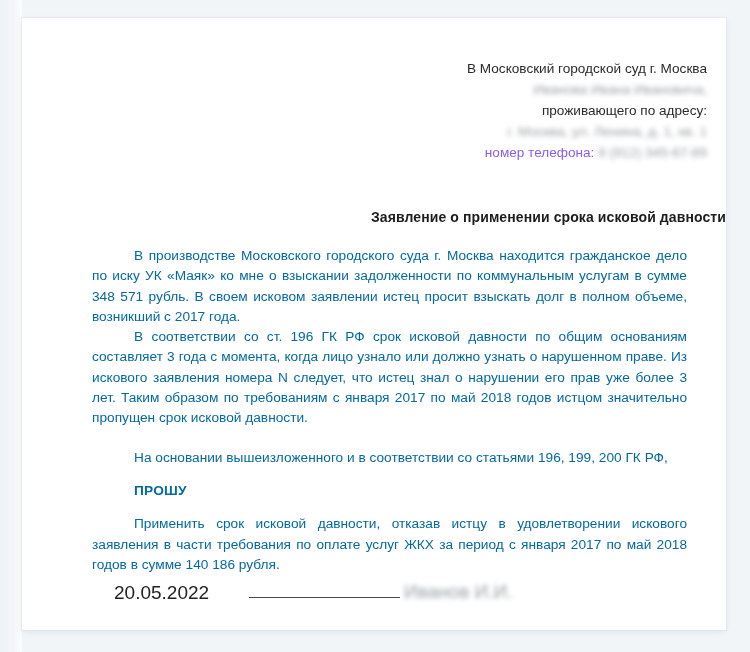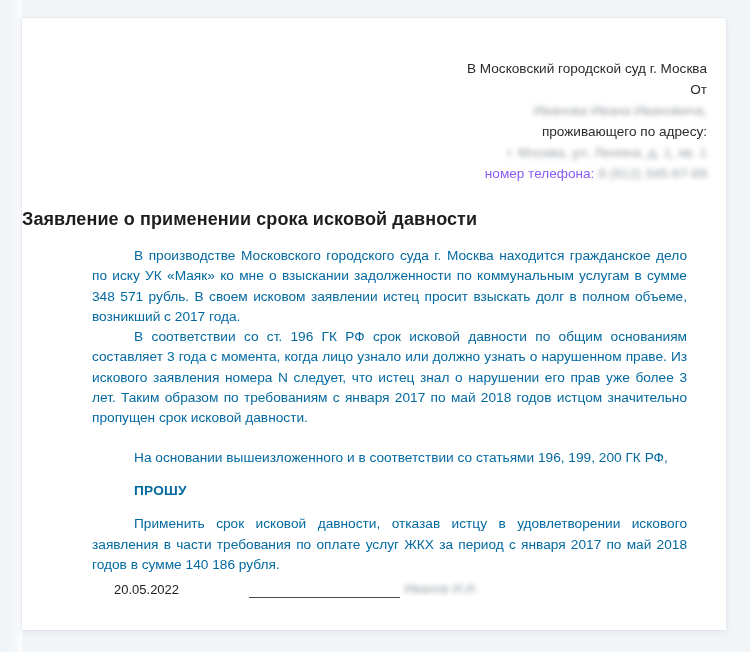--- a/index.html
+++ b/index.html
@@ -82,22 +82,22 @@
     filter: blur(2.6px);
     -webkit-filter: blur(2.6px);
   }
 
   
   .doc-title {
     position: absolute;
     left: 0;
     top: 191px;
     width: 704px;
-    text-align: left;
-    font-size: 18px;
+    text-align: right;
+    font-size: 14px;
     font-weight: bold;
     color: #1d1d1d;
     letter-spacing: 0.1px;
   }
 
   
   .body-area {
     position: absolute;
     left: 70px;
     top: 228px;
@@ -128,21 +128,21 @@
     margin-top: 13px;
   }
 
   
   .sign-row {
     position: absolute;
     left: 70px;
     top: 564px;
     width: 595px;
     height: 22px;
-    font-size: 13px;
+    font-size: 19px;
     color: #222222;
   }
   .sign-date {
     position: absolute;
     left: 22px;
     top: 0;
   }
   .sign-line {
     position: absolute;
     left: 157px;
@@ -167,21 +167,20 @@
 
 <div id="app">
 
   <div class="gutter-band"></div>
 
   <div class="paper">
     <div class="paper-inner">
 
       <div class="header-block">
         <span class="header-line">В Московский городской суд г. Москва</span>
-        <span class="header-line">От</span>
         <span class="header-line redacted-line">Иванова Ивана Ивановича,</span>
         <span class="header-line">проживающего по адресу:</span>
         <span class="header-line redacted-line">г. Москва, ул. Ленина, д. 1, кв. 1</span>
         <span class="header-line"><span class="label">номер телефона:</span> <span class="value-redacted">8 (912) 345-67-89</span></span>
       </div>
 
       <div class="doc-title">Заявление о применении срока исковой давности</div>
 
       <div class="body-area">
         <p class="para">В производстве Московского городского суда г. Москва находится гражданское дело по иску УК «Маяк» ко мне о взыскании задолженности по коммунальным услугам в сумме 348 571 рубль. В своем исковом заявлении истец просит взыскать долг в полном объеме, возникший с 2017 года.</p>

